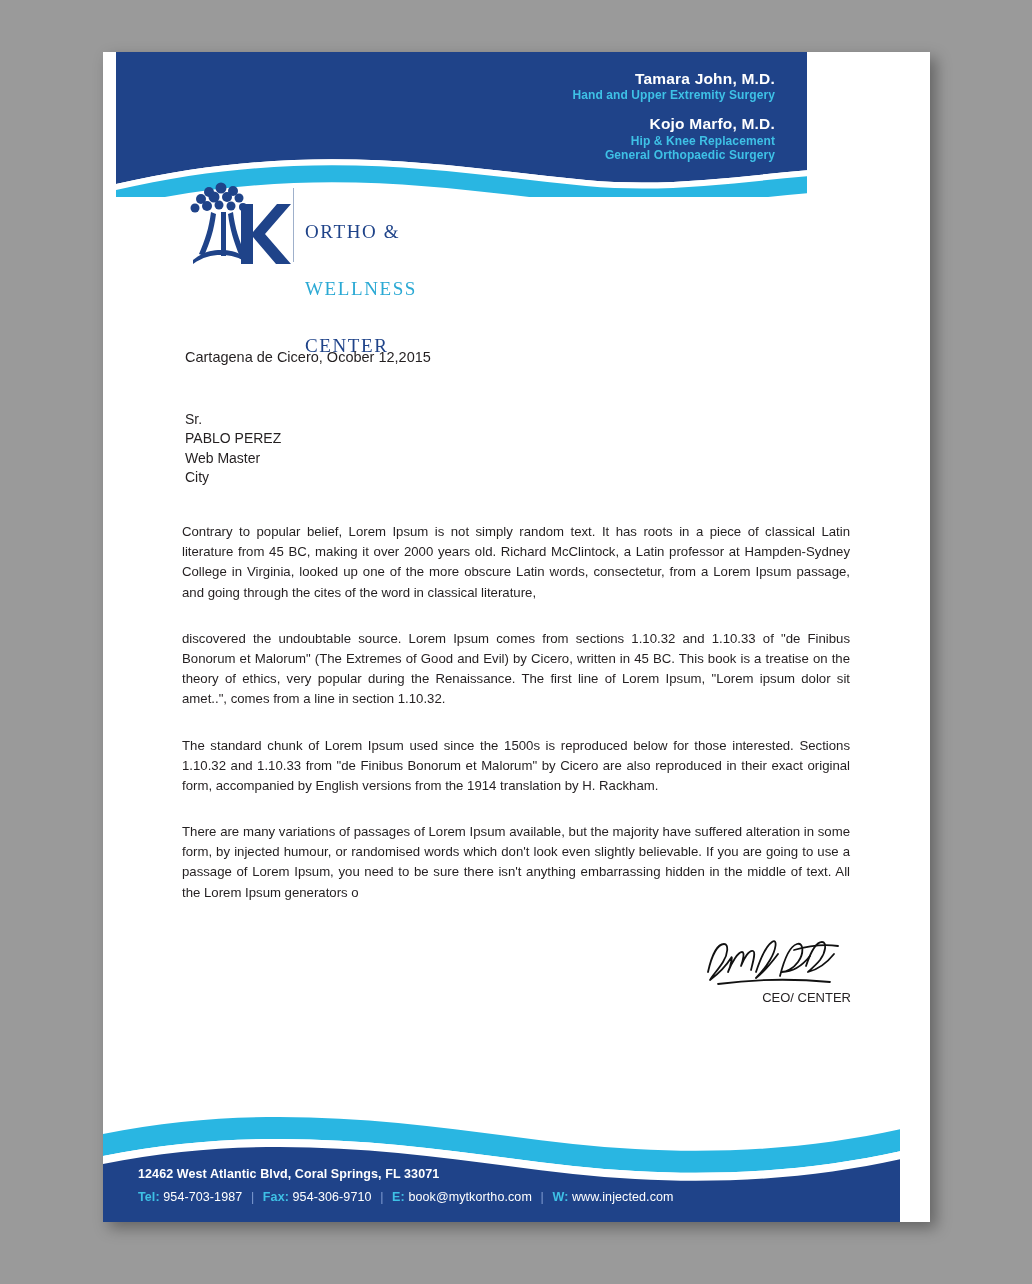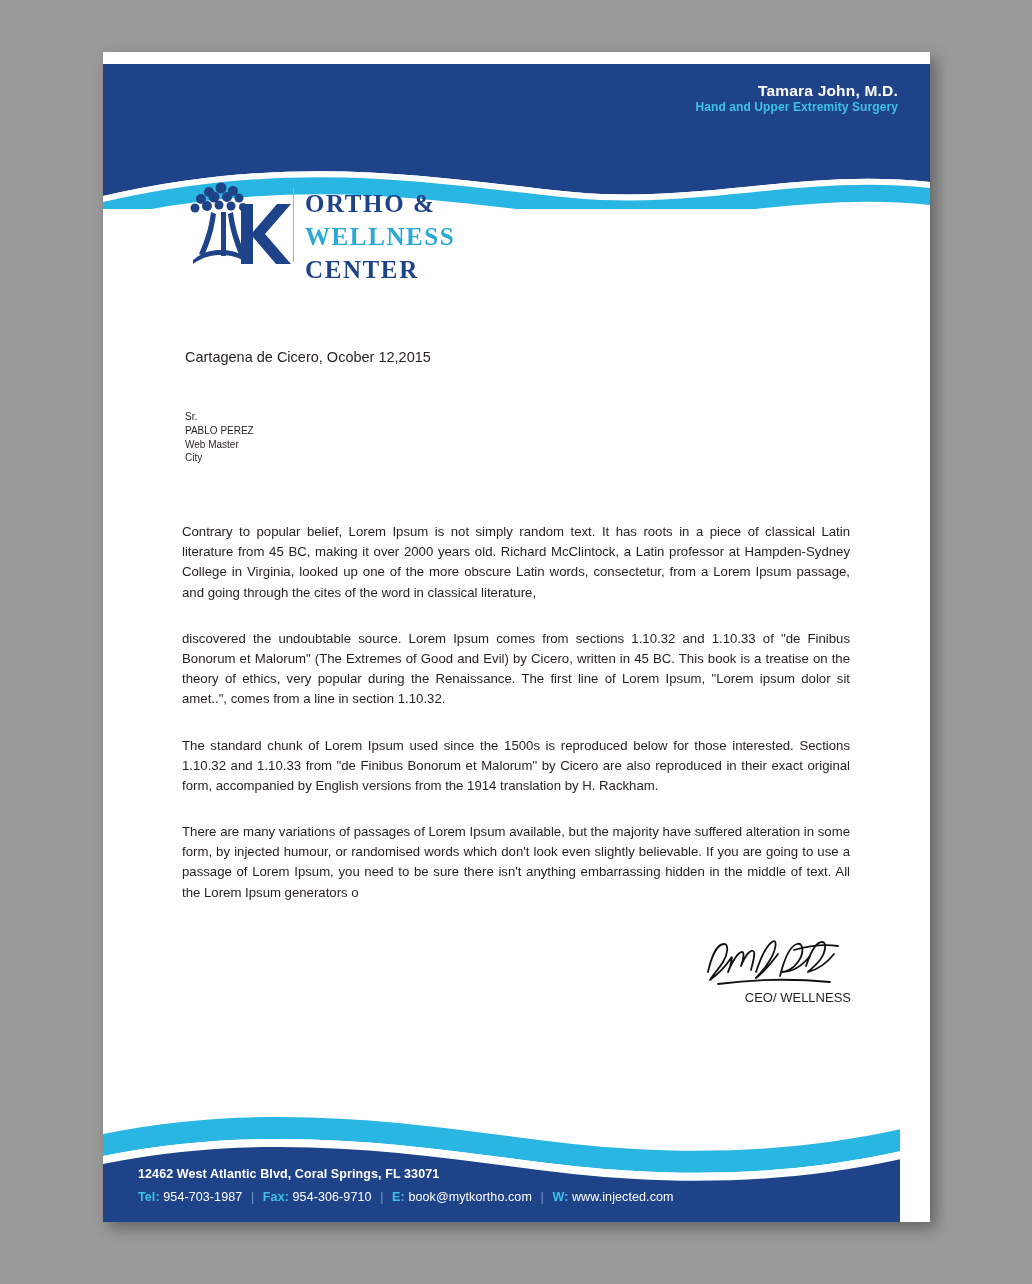--- a/index.html
+++ b/index.html
@@ -20,23 +20,24 @@
     width: 827px;
     height: 1170px;
     background: #ffffff;
     box-shadow: 6px 6px 14px rgba(0,0,0,0.35);
     overflow: hidden;
   }
 
   
   .header-wrap {
     position: absolute;
-    left: 0; top: 12px;
-    width: 827px; height: 145px;
+    left: 0; top: 0;
+    width: 691px; height: 145px;
     overflow: hidden;
+    padding-left: 13px;
   }
   .header-svg { display: block; }
 
   .doctors {
     position: absolute;
     right: 32px;
     top: 18px;
     text-align: right;
     line-height: 1.18;
   }
@@ -76,40 +77,41 @@
     background: #9fb0cb;
   }
   .logo-text {
     position: absolute;
     left: 124px;
     top: 7px;
     line-height: 1.32;
     font-family: "Liberation Serif", serif;
   }
   .logo-line {
-    font-size: 25px;
+    font-size: 19px;
     letter-spacing: 1.6px;
     color: #1f4389;
-    font-weight: bold;
+    font-weight: normal;
+    margin-top: 32px;
   }
   .logo-line.accent { color: #2aa9d4; }
 
   
   .date {
     position: absolute;
     left: 82px;
     top: 297px;
     font-size: 14.5px;
     color: #231f20;
   }
   .addressee {
     position: absolute;
     left: 82px;
     top: 358px;
-    font-size: 10px;
+    font-size: 14px;
     color: #231f20;
     line-height: 1.38;
   }
   .paragraphs {
     position: absolute;
     left: 79px;
     top: 470px;
     width: 668px;
   }
   .paragraphs p {
@@ -187,20 +189,25 @@
 
       <path d="M0,132 C200,86 340,116 470,128 C600,140 700,104 827,118 L827,124 C700,110 600,146 470,134 C340,122 200,92 0,138 Z" fill="#ffffff"></path>
 
       <path d="M0,138 C200,92 340,122 470,134 C600,146 700,110 827,124 L827,141 C700,127 600,163 470,151 C340,139 200,109 0,155 Z" fill="#29b6e2"></path>
     </svg>
 
     <div class="doctors">
       <div class="doc-block">
         <div class="doc-name">Tamara John, M.D.</div>
         <div class="doc-sub">Hand and Upper Extremity Surgery</div>
+      </div>
+      <div class="doc-block doc-block-2">
+        <div class="doc-name">Kojo Marfo, M.D.</div>
+        <div class="doc-sub">Hip &amp; Knee Replacement</div>
+        <div class="doc-sub">General Orthopaedic Surgery</div>
       </div>
     </div>
   </div>
 
   <div class="logo">
     <svg class="logo-mark" width="110" height="92" viewBox="0 0 110 92">
       <g fill="#1f4389">
 
         <circle cx="28" cy="12" r="5"></circle>
         <circle cx="40" cy="8" r="5.5"></circle>
@@ -254,21 +261,21 @@
     <svg class="sig-svg" width="150" height="56" viewBox="0 0 150 56">
       <g fill="none" stroke="#111111" stroke-width="1.8" stroke-linecap="round" stroke-linejoin="round">
         <path d="M10,40 C14,22 20,12 26,12 C31,12 30,22 25,30 C20,38 14,44 12,48 C20,42 28,34 33,26 C35,22 33,34 30,40 C34,30 40,20 44,20 C47,20 45,28 43,34 C46,26 51,18 55,19 C58,20 55,30 53,38"></path>
         <path d="M58,40 C62,28 68,14 74,10 C80,6 78,18 72,28 C66,38 60,44 58,46 C66,40 74,30 80,22"></path>
         <path d="M82,44 C86,28 92,14 99,12 C106,10 106,22 100,30 C95,37 88,40 84,40 C94,40 104,34 112,24"></path>
         <path d="M108,34 C112,22 118,10 124,10 C129,10 128,20 122,28 C118,33 112,38 110,40 C118,38 128,32 136,22"></path>
         <path d="M96,18 C110,14 126,12 140,14"></path>
         <path d="M20,52 C50,48 90,46 132,50"></path>
       </g>
     </svg>
-    <div class="sig-title">CEO/ WELLNESS</div>
+    <div class="sig-title">CEO/ CENTER</div>
   </div>
 
   <div class="footer-wrap">
     <svg class="footer-svg" width="827" height="130" viewBox="0 0 827 130">
 
       <path d="M0,42 C180,6 330,36 470,52 C600,66 720,58 827,30 L827,52 C720,80 600,88 470,74 C330,58 180,28 0,64 Z" fill="#29b6e2"></path>
 
       <path d="M0,64 C180,28 330,58 470,74 C600,88 720,80 827,52 L827,60 C720,88 600,96 470,82 C330,66 180,36 0,72 Z" fill="#ffffff"></path>
 
       <path d="M0,72 C180,36 330,66 470,82 C600,96 720,88 827,60 L827,130 L0,130 Z" fill="#1f4389"></path>

